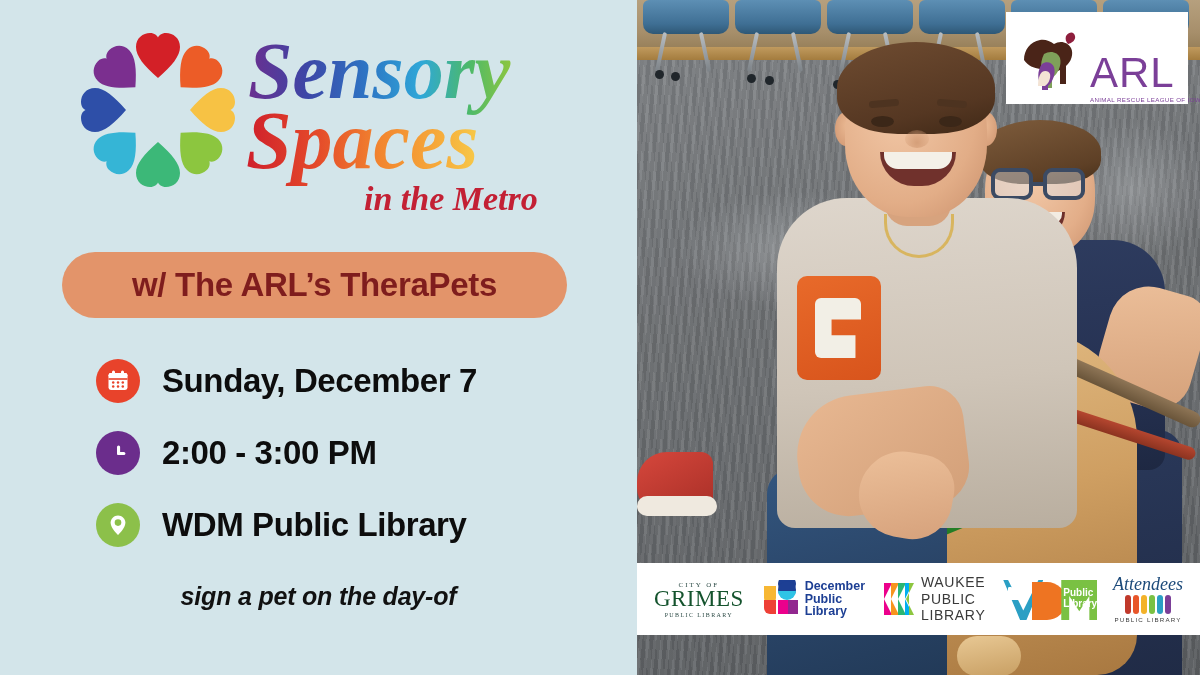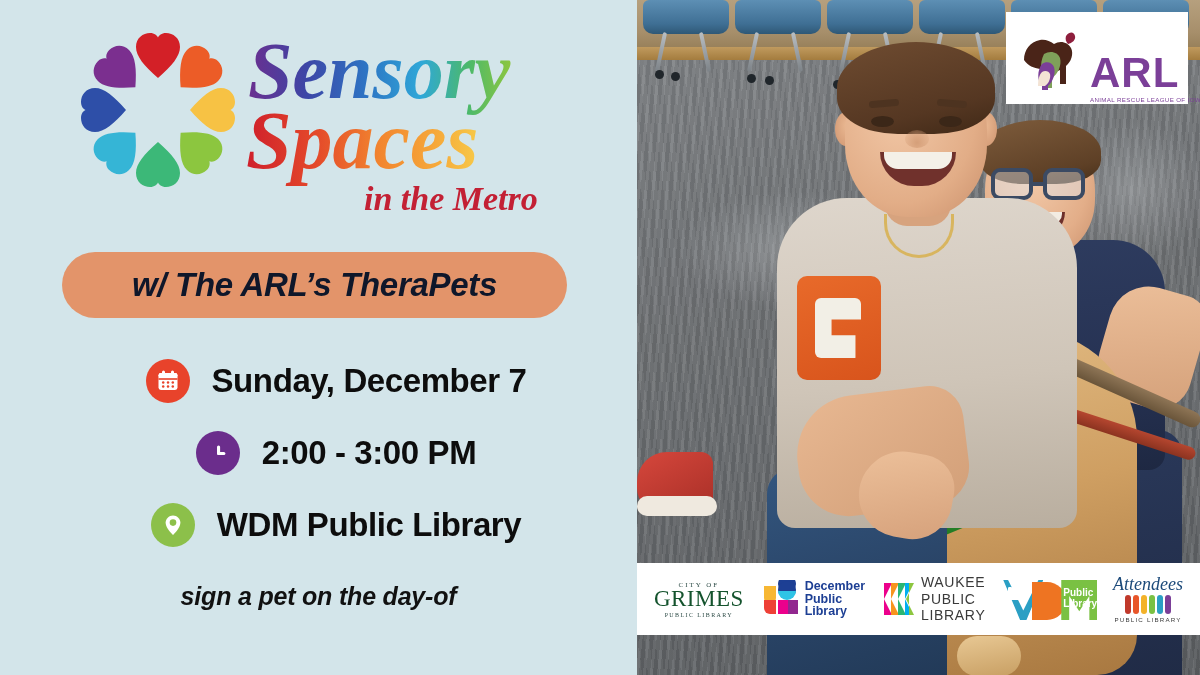--- a/index.html
+++ b/index.html
@@ -42,36 +42,34 @@
   #subtitle-banner {
     position: absolute; left: 62px; top: 252px;
     width: 505px; height: 66px;
     background: #e3946a;
     border-radius: 33px;
     display: flex; align-items: center; justify-content: center;
   }
   #subtitle-banner-text {
     font-size: 33px;
     font-weight: bold;
-    font-style: italic;
-    color: #0f172a;
+    color: #7f1d1d;
     letter-spacing: -0.3px;
     white-space: nowrap;
   }
 
   
   #info-rows {
     position: absolute; left: 96px; top: 345px;
     width: 480px;
   }
   .info-row {
     display: flex;
     align-items: center;
     height: 72px;
-    justify-content: center;
   }
   .info-icon {
     width: 44px; height: 44px;
     border-radius: 50%;
     flex: 0 0 44px;
     display: flex; align-items: center; justify-content: center;
     margin-right: 22px;
   }
   .info-text {
     font-size: 33px;
@@ -376,21 +374,21 @@
   #arl-logo-card {
     position: absolute; left: 369px; top: 12px;
     width: 182px; height: 92px;
     background: #ffffff;
     display: flex; align-items: center;
     padding: 6px 8px;
   }
   #arl-art { position: relative; width: 76px; height: 76px; flex: 0 0 76px; }
   #arl-textblock { flex: 1; display: flex; flex-direction: column; align-items: flex-start; justify-content: center; }
   #arl-acronym {
-    font-size: 42px; font-weight: bold; color: #7b3f98;
+    font-size: 42px; font-weight: normal; color: #7b3f98;
     line-height: 0.95; letter-spacing: 1px; margin-top: 40px;
   }
   #arl-fullname {
     font-size: 6.2px; color: #7b3f98; letter-spacing: .35px;
     white-space: nowrap; margin-top: 3px;
   }
 
   
   #partner-strip {
     position: absolute; left: 0; top: 563px;

